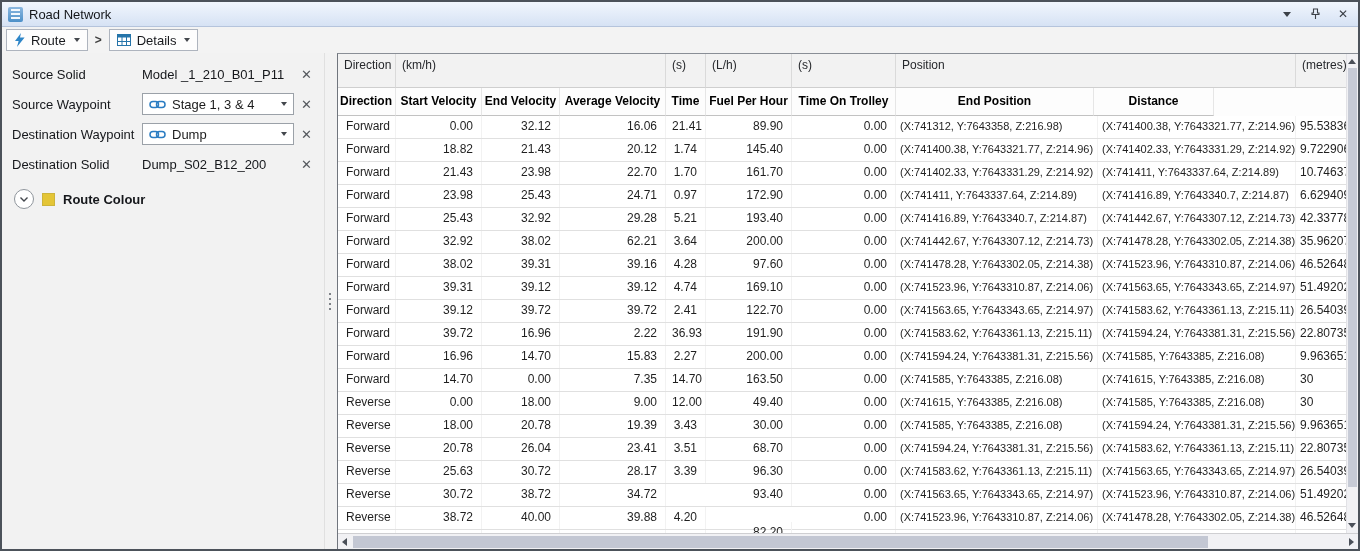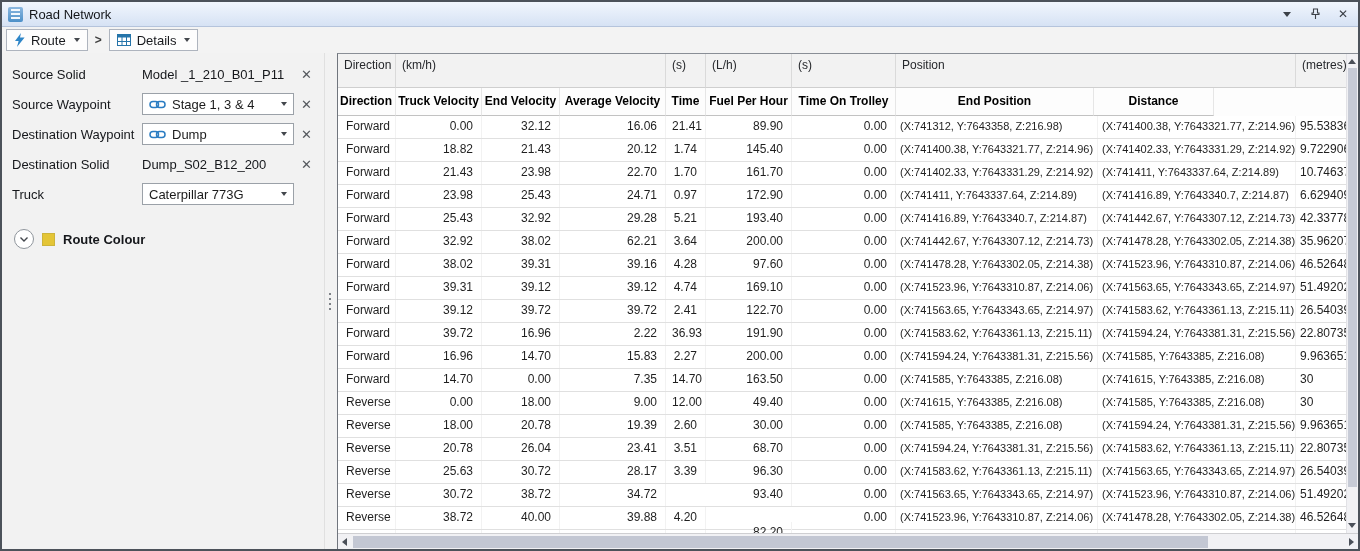--- a/index.html
+++ b/index.html
@@ -61,21 +61,21 @@
   .toggle-knob { width:16px; background:#dbe6f3; border:1px solid #b3c8e2; box-sizing:border-box; }
   
   .dropdown {
     width:152px; height:22px; background:#ffffff; border:1px solid #9ba1a8;
     display:flex; align-items:center; padding:0 6px; gap:6px; box-sizing:border-box;
     font-size:13px; cursor:pointer;
   }
   .dd-caret { margin-left:auto; width:0; height:0; border-left:3.5px solid transparent; border-right:3.5px solid transparent; border-top:4px solid #43474d; }
   .link-icon { flex:none; display:flex; }
   
-  .route-colour-row { margin-top:24px; display:flex; align-items:center; gap:8px; padding-left:12px; }
+  .route-colour-row { margin-top:14px; display:flex; align-items:center; gap:8px; padding-left:12px; }
   .expander {
     width:18px; height:18px; border-radius:50%;
     border:1px solid #8f959c; background:#fff;
     display:flex; align-items:center; justify-content:center; cursor:pointer; flex:none;
   }
   .swatch { width:13px; height:13px; border:1px solid #cdb43a; box-sizing:border-box; flex:none; }
   .route-colour-label { font-size:13px; font-weight:bold; color:#15171b; }
   
   .splitter { width:12px; background:#f2f2f2; border-left:1px solid #e0e0e0; position:relative; cursor:col-resize; flex:none; }
   .grip { position:absolute; left:4px; top:240px; display:flex; flex-direction:column; gap:3px; }
@@ -212,27 +212,20 @@
       </span>
       <span class="remove-x">✕</span>
     </div>
 
     <div class="field-row">
       <span class="field-label">Destination Solid</span>
       <span class="static-value">Dump_S02_B12_200</span>
       <span class="remove-x">✕</span>
     </div>
 
-    <div class="field-row">
-      <span class="field-label">Truck</span>
-      <span class="dropdown">
-        <span>Caterpillar 773G</span>
-        <span class="dd-caret"></span>
-      </span>
-    </div>
 
     <div class="route-colour-row">
       <span class="expander">
         <svg width="8" height="5" viewBox="0 0 8 5">
             <polyline points="0.5,0.5 4,4 7.5,0.5" fill="none" stroke="#43474d" stroke-width="1.4"></polyline>
           </svg>
       </span>
       <span class="swatch" style="background: rgb(228, 197, 54);"></span>
       <span class="route-colour-label">Route Colour</span>
     </div>
@@ -256,21 +249,21 @@
               <div class="gh-cell" style="width: 58px;">Direction</div>
               <div class="gh-cell" style="width: 270px;">(km/h)</div>
               <div class="gh-cell" style="width: 40px;">(s)</div>
               <div class="gh-cell" style="width: 86px;">(L/h)</div>
               <div class="gh-cell" style="width: 104px;">(s)</div>
               <div class="gh-cell" style="width: 400px;">Position</div>
               <div class="gh-cell" style="width: 120px;">(metres)</div>
             </div>
           <div class="ch-row">
               <div class="ch-cell" style="width: 58px; text-align: left;">Direction</div>
-              <div class="ch-cell" style="width: 86px;">Truck Velocity</div>
+              <div class="ch-cell" style="width: 86px;">Start Velocity</div>
               <div class="ch-cell" style="width: 78px;">End Velocity</div>
               <div class="ch-cell" style="width: 106px;">Average Velocity</div>
               <div class="ch-cell" style="width: 40px;">Time</div>
               <div class="ch-cell" style="width: 86px;">Fuel Per Hour</div>
               <div class="ch-cell" style="width: 104px;">Time On Trolley</div>
               <div class="ch-cell" style="width: 198px;">End Position</div>
               <div class="ch-cell" style="width: 120px;">Distance</div>
             </div>
           <div>
               <div class="data-row">
@@ -427,21 +420,21 @@
                 <div class="d-cell cell-time-on-trolley" style="width: 104px; text-align: right;">0.00</div>
                 <div class="d-cell cell-start-position" style="width: 202px; text-align: left;">(X:741615, Y:7643385, Z:216.08)</div>
                 <div class="d-cell cell-end-position" style="width: 198px; text-align: left;">(X:741585, Y:7643385, Z:216.08)</div>
                 <div class="d-cell cell-distance" style="width: 120px; text-align: left;">30</div>
               </div>
               <div class="data-row">
                 <div class="d-cell cell-direction" style="width: 58px; text-align: left;">Reverse</div>
                 <div class="d-cell cell-start-velocity" style="width: 86px; text-align: right;">18.00</div>
                 <div class="d-cell cell-end-velocity" style="width: 78px; text-align: right;">20.78</div>
                 <div class="d-cell cell-average-velocity" style="width: 106px; text-align: right;">19.39</div>
-                <div class="d-cell cell-time" style="width: 40px; text-align: right;">2.60</div>
+                <div class="d-cell cell-time" style="width: 40px; text-align: right;">3.43</div>
                 <div class="d-cell cell-fuel-per-hour" style="width: 86px; text-align: right;">30.00</div>
                 <div class="d-cell cell-time-on-trolley" style="width: 104px; text-align: right;">0.00</div>
                 <div class="d-cell cell-start-position" style="width: 202px; text-align: left;">(X:741585, Y:7643385, Z:216.08)</div>
                 <div class="d-cell cell-end-position" style="width: 198px; text-align: left;">(X:741594.24, Y:7643381.31, Z:215.56)</div>
                 <div class="d-cell cell-distance" style="width: 120px; text-align: left;">9.963651</div>
               </div>
               <div class="data-row">
                 <div class="d-cell cell-direction" style="width: 58px; text-align: left;">Reverse</div>
                 <div class="d-cell cell-start-velocity" style="width: 86px; text-align: right;">20.78</div>
                 <div class="d-cell cell-end-velocity" style="width: 78px; text-align: right;">26.04</div>

